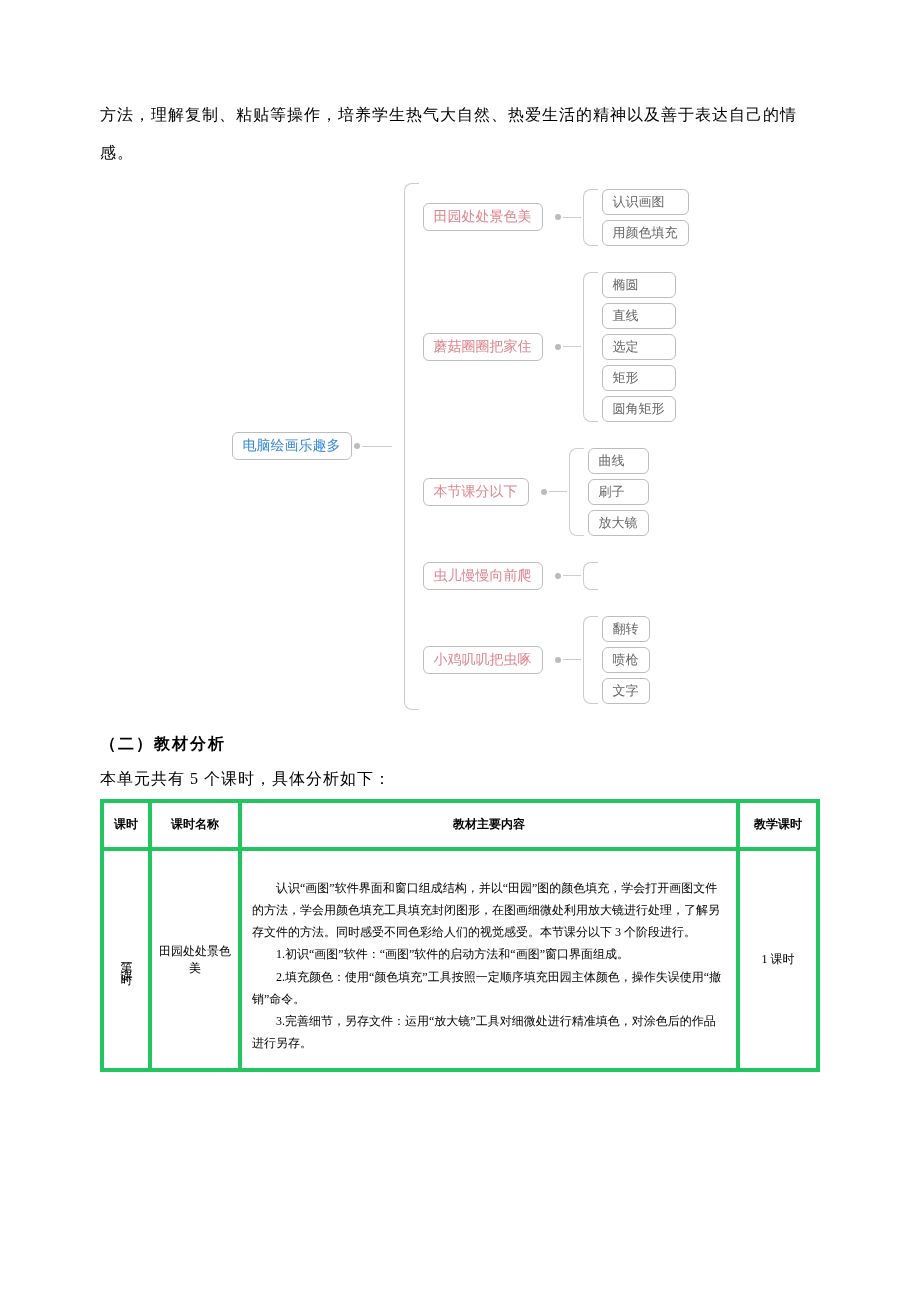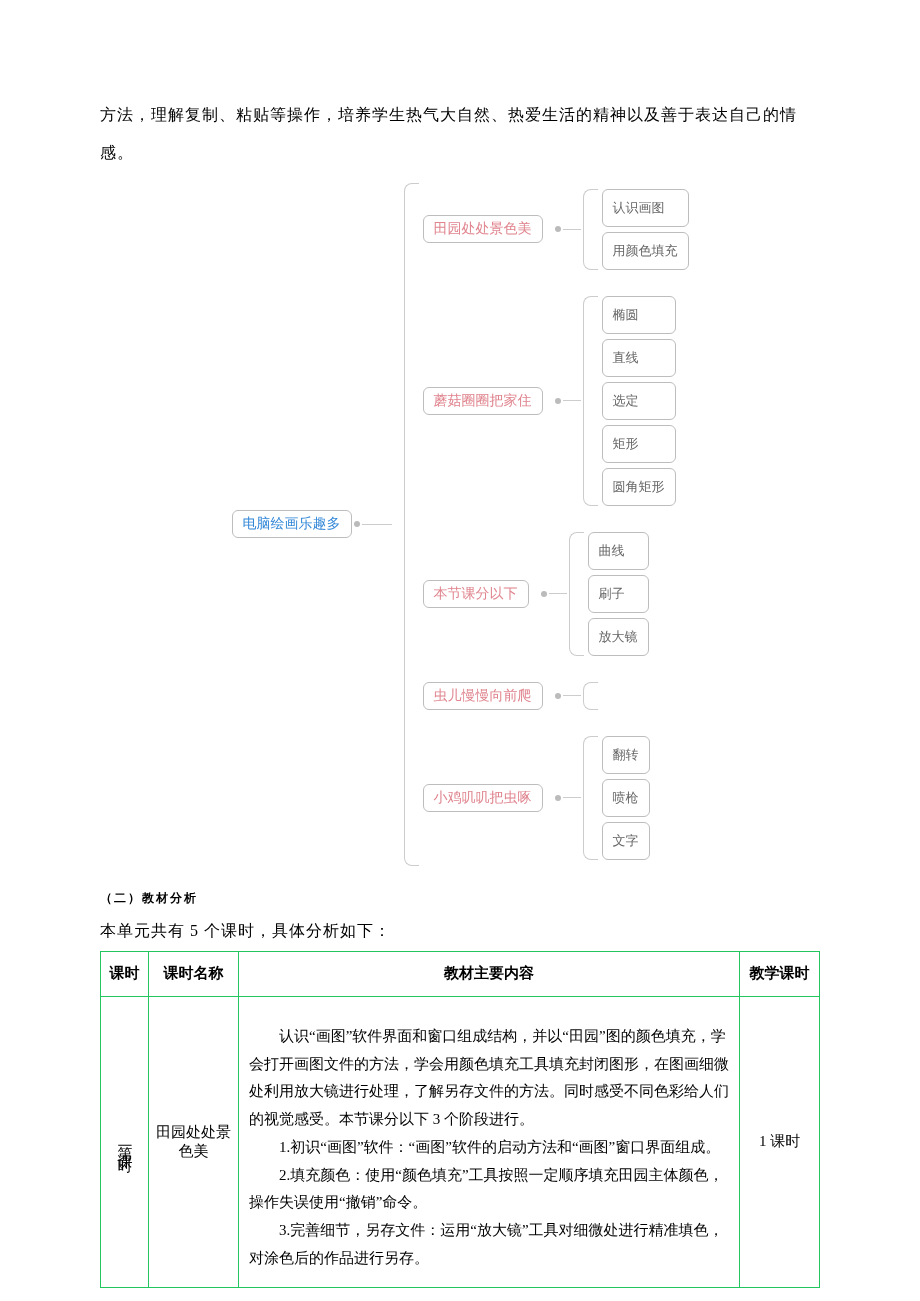--- a/index.html
+++ b/index.html
@@ -56,21 +56,21 @@
   color: #e0848e;
   margin-right: 10px;
 }
 .mm-leaves {
   display: flex;
   flex-direction: column;
   gap: 5px;
 }
 .mm-leaf {
   font-size: 13px;
-  padding: 9px 10px;
+  padding: 3px 10px;
 }
 .mm-groups {
   display: flex;
   flex-direction: column;
   gap: 14px;
 }
 .mm-conn {
   display: flex;
   align-items: center;
 }
@@ -89,40 +89,40 @@
   border-bottom: 1px solid #ccc;
   border-left: 1px solid #ccc;
   border-top-left-radius: 8px;
   border-bottom-left-radius: 8px;
   margin-right: 4px;
   margin-left: 2px;
 }
 
 
 .section-heading {
-  font-size: 12px;
+  font-size: 16px;
   font-weight: bold;
   letter-spacing: 2px;
   margin: 12px 0 14px 0;
 }
 .section-sub {
   font-size: 16px;
   letter-spacing: 1px;
   margin-bottom: 9px;
 }
 
 
 table {
   border-collapse: collapse;
   width: 100%;
   table-layout: fixed;
 }
 th, td {
-  border: 1px solid #22c55e;
-  font-size: 15px;
+  border: 4px solid #22c55e;
+  font-size: 12px;
   padding: 4px 6px;
   text-align: center;
   vertical-align: middle;
 }
 th {
   font-weight: bold;
   height: 36px;
 }
 .col-period { width: 48px; }
 .col-name   { width: 90px; }

